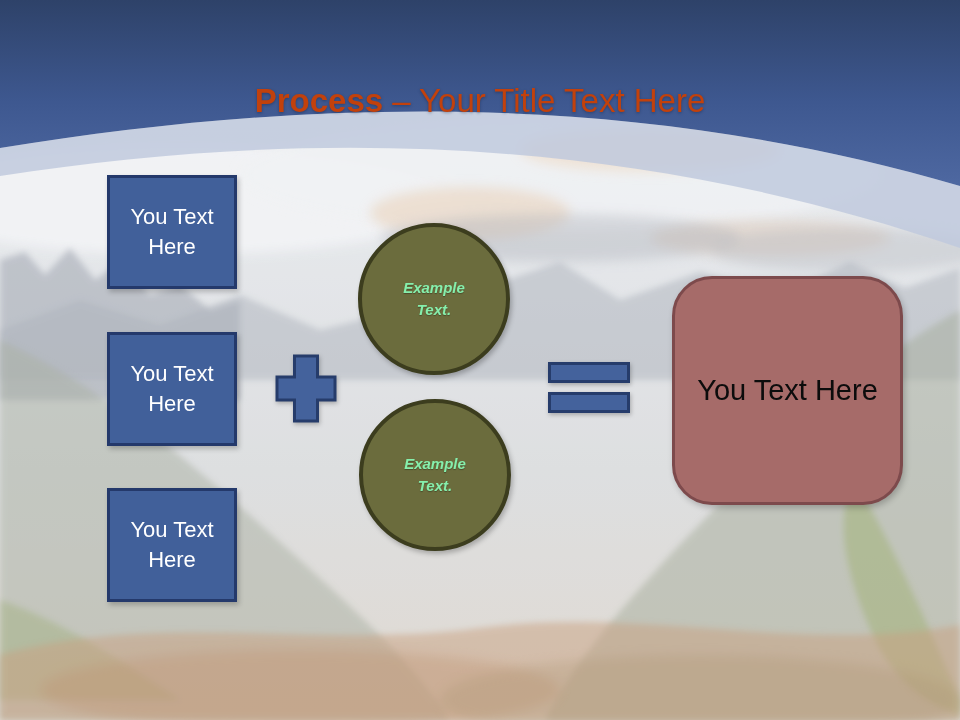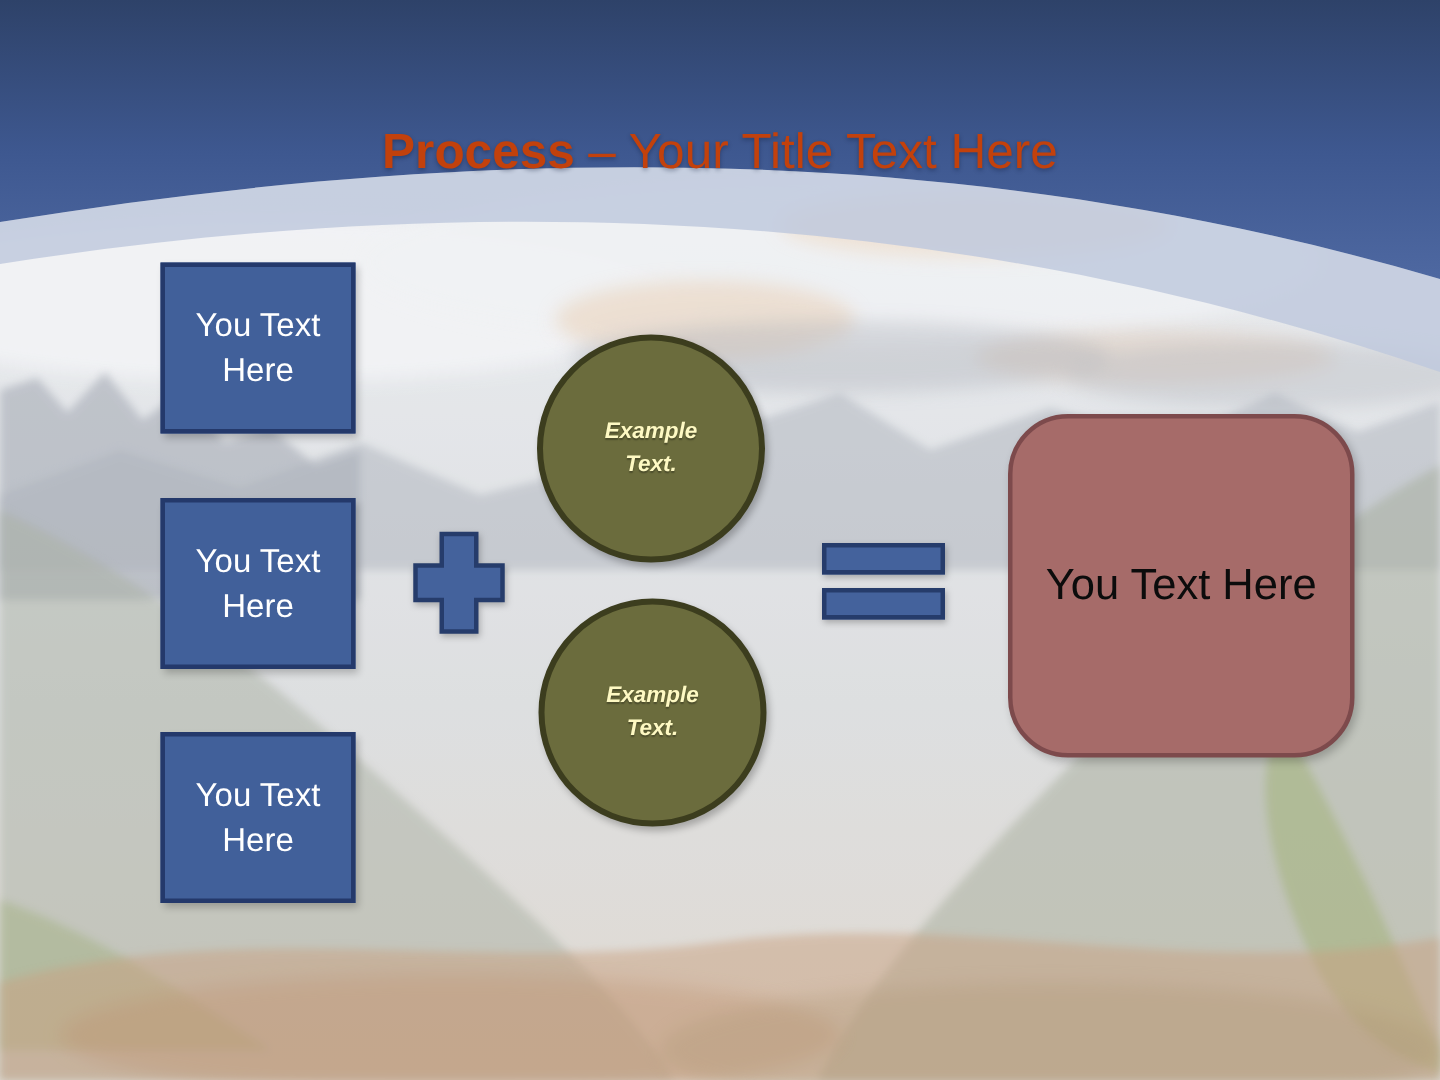--- a/index.html
+++ b/index.html
@@ -45,21 +45,21 @@
     background:#44629C;border:3px solid #263C6B;margin-bottom:9px;
   }
   .op-equals .bar:last-child{margin-bottom:0;}
 
   
   .example-circle{
     position:absolute;width:152px;height:152px;border-radius:50%;
     box-sizing:border-box;
     background:#6B6C3D;border:4px solid #3C3D1E;
     display:flex;align-items:center;justify-content:center;text-align:center;
-    color:#fef9c3;font-size:15px;font-weight:bold;font-style:italic;line-height:22px;
+    color:#86efac;font-size:15px;font-weight:bold;font-style:italic;line-height:22px;
     box-shadow:2px 3px 5px rgba(0,0,0,.25);
   }
   .example-circle.c1{left:358px;top:223px;}
   .example-circle.c2{left:359px;top:399px;}
   .example-circle .lbl{width:88px;text-shadow:0 1px 1px rgba(0,0,0,.3);}
 
   
   .result-box{
     position:absolute;left:672px;top:276px;width:231px;height:229px;
     box-sizing:border-box;border-radius:40px;

